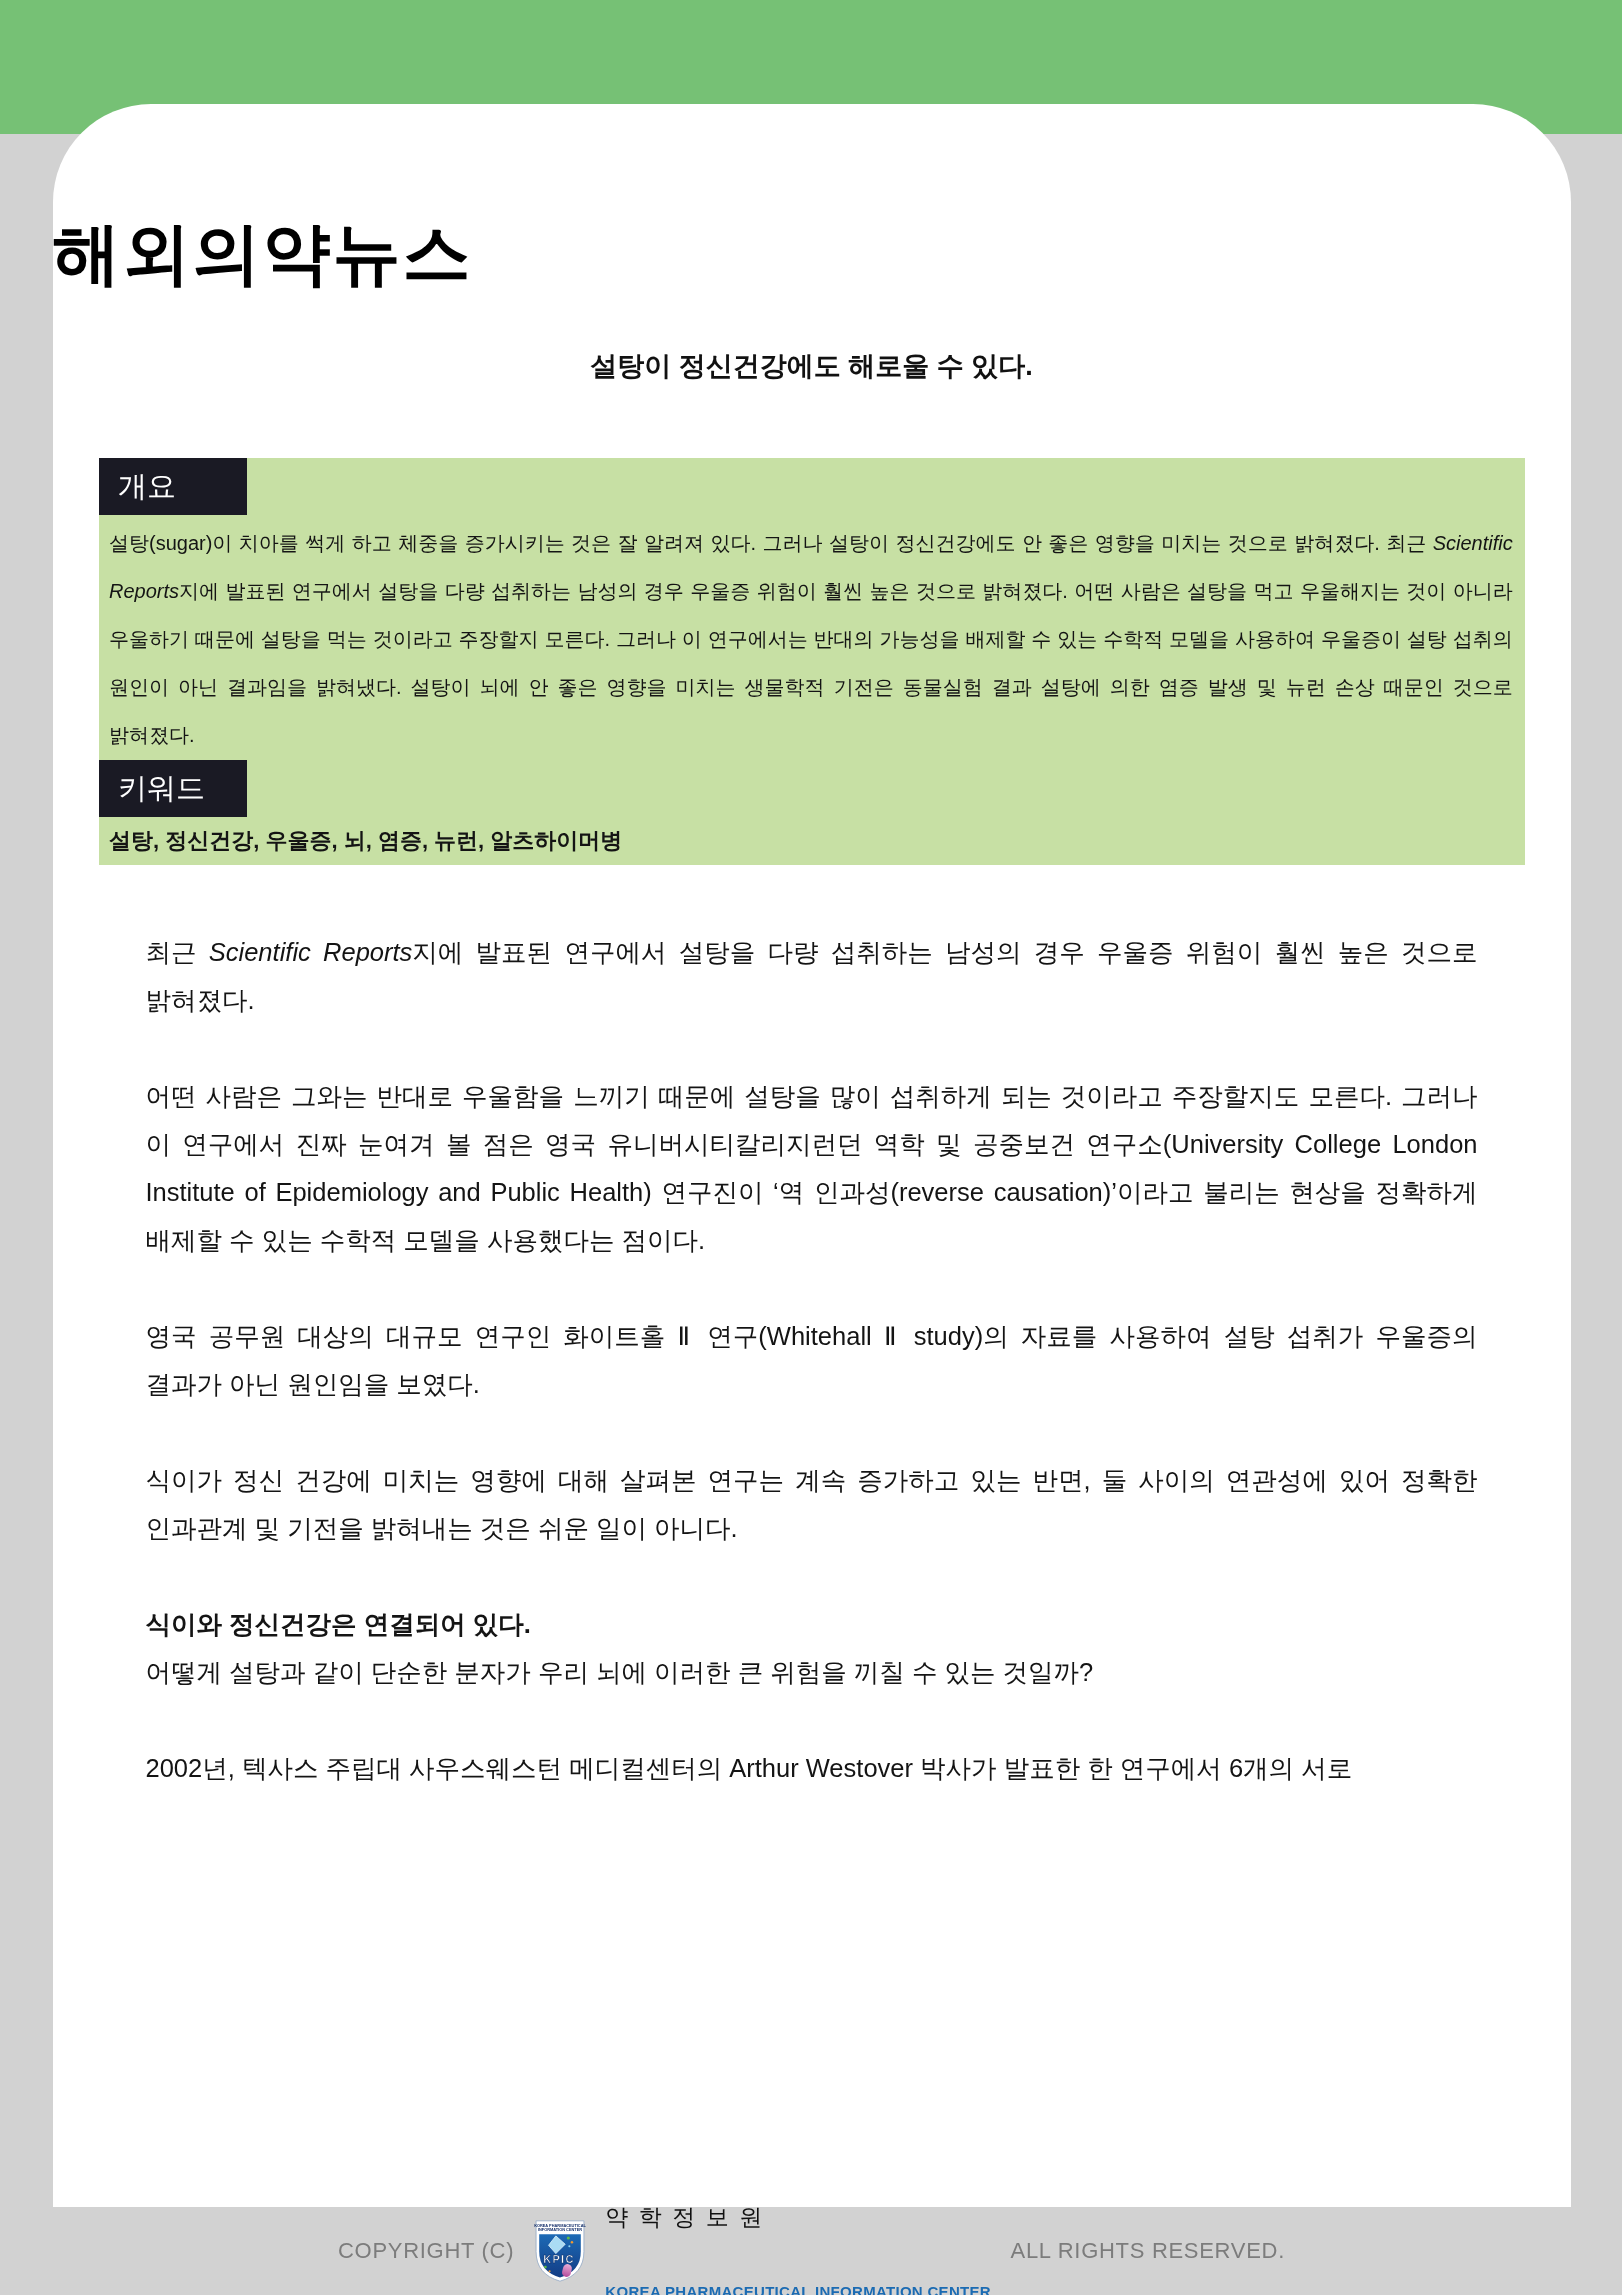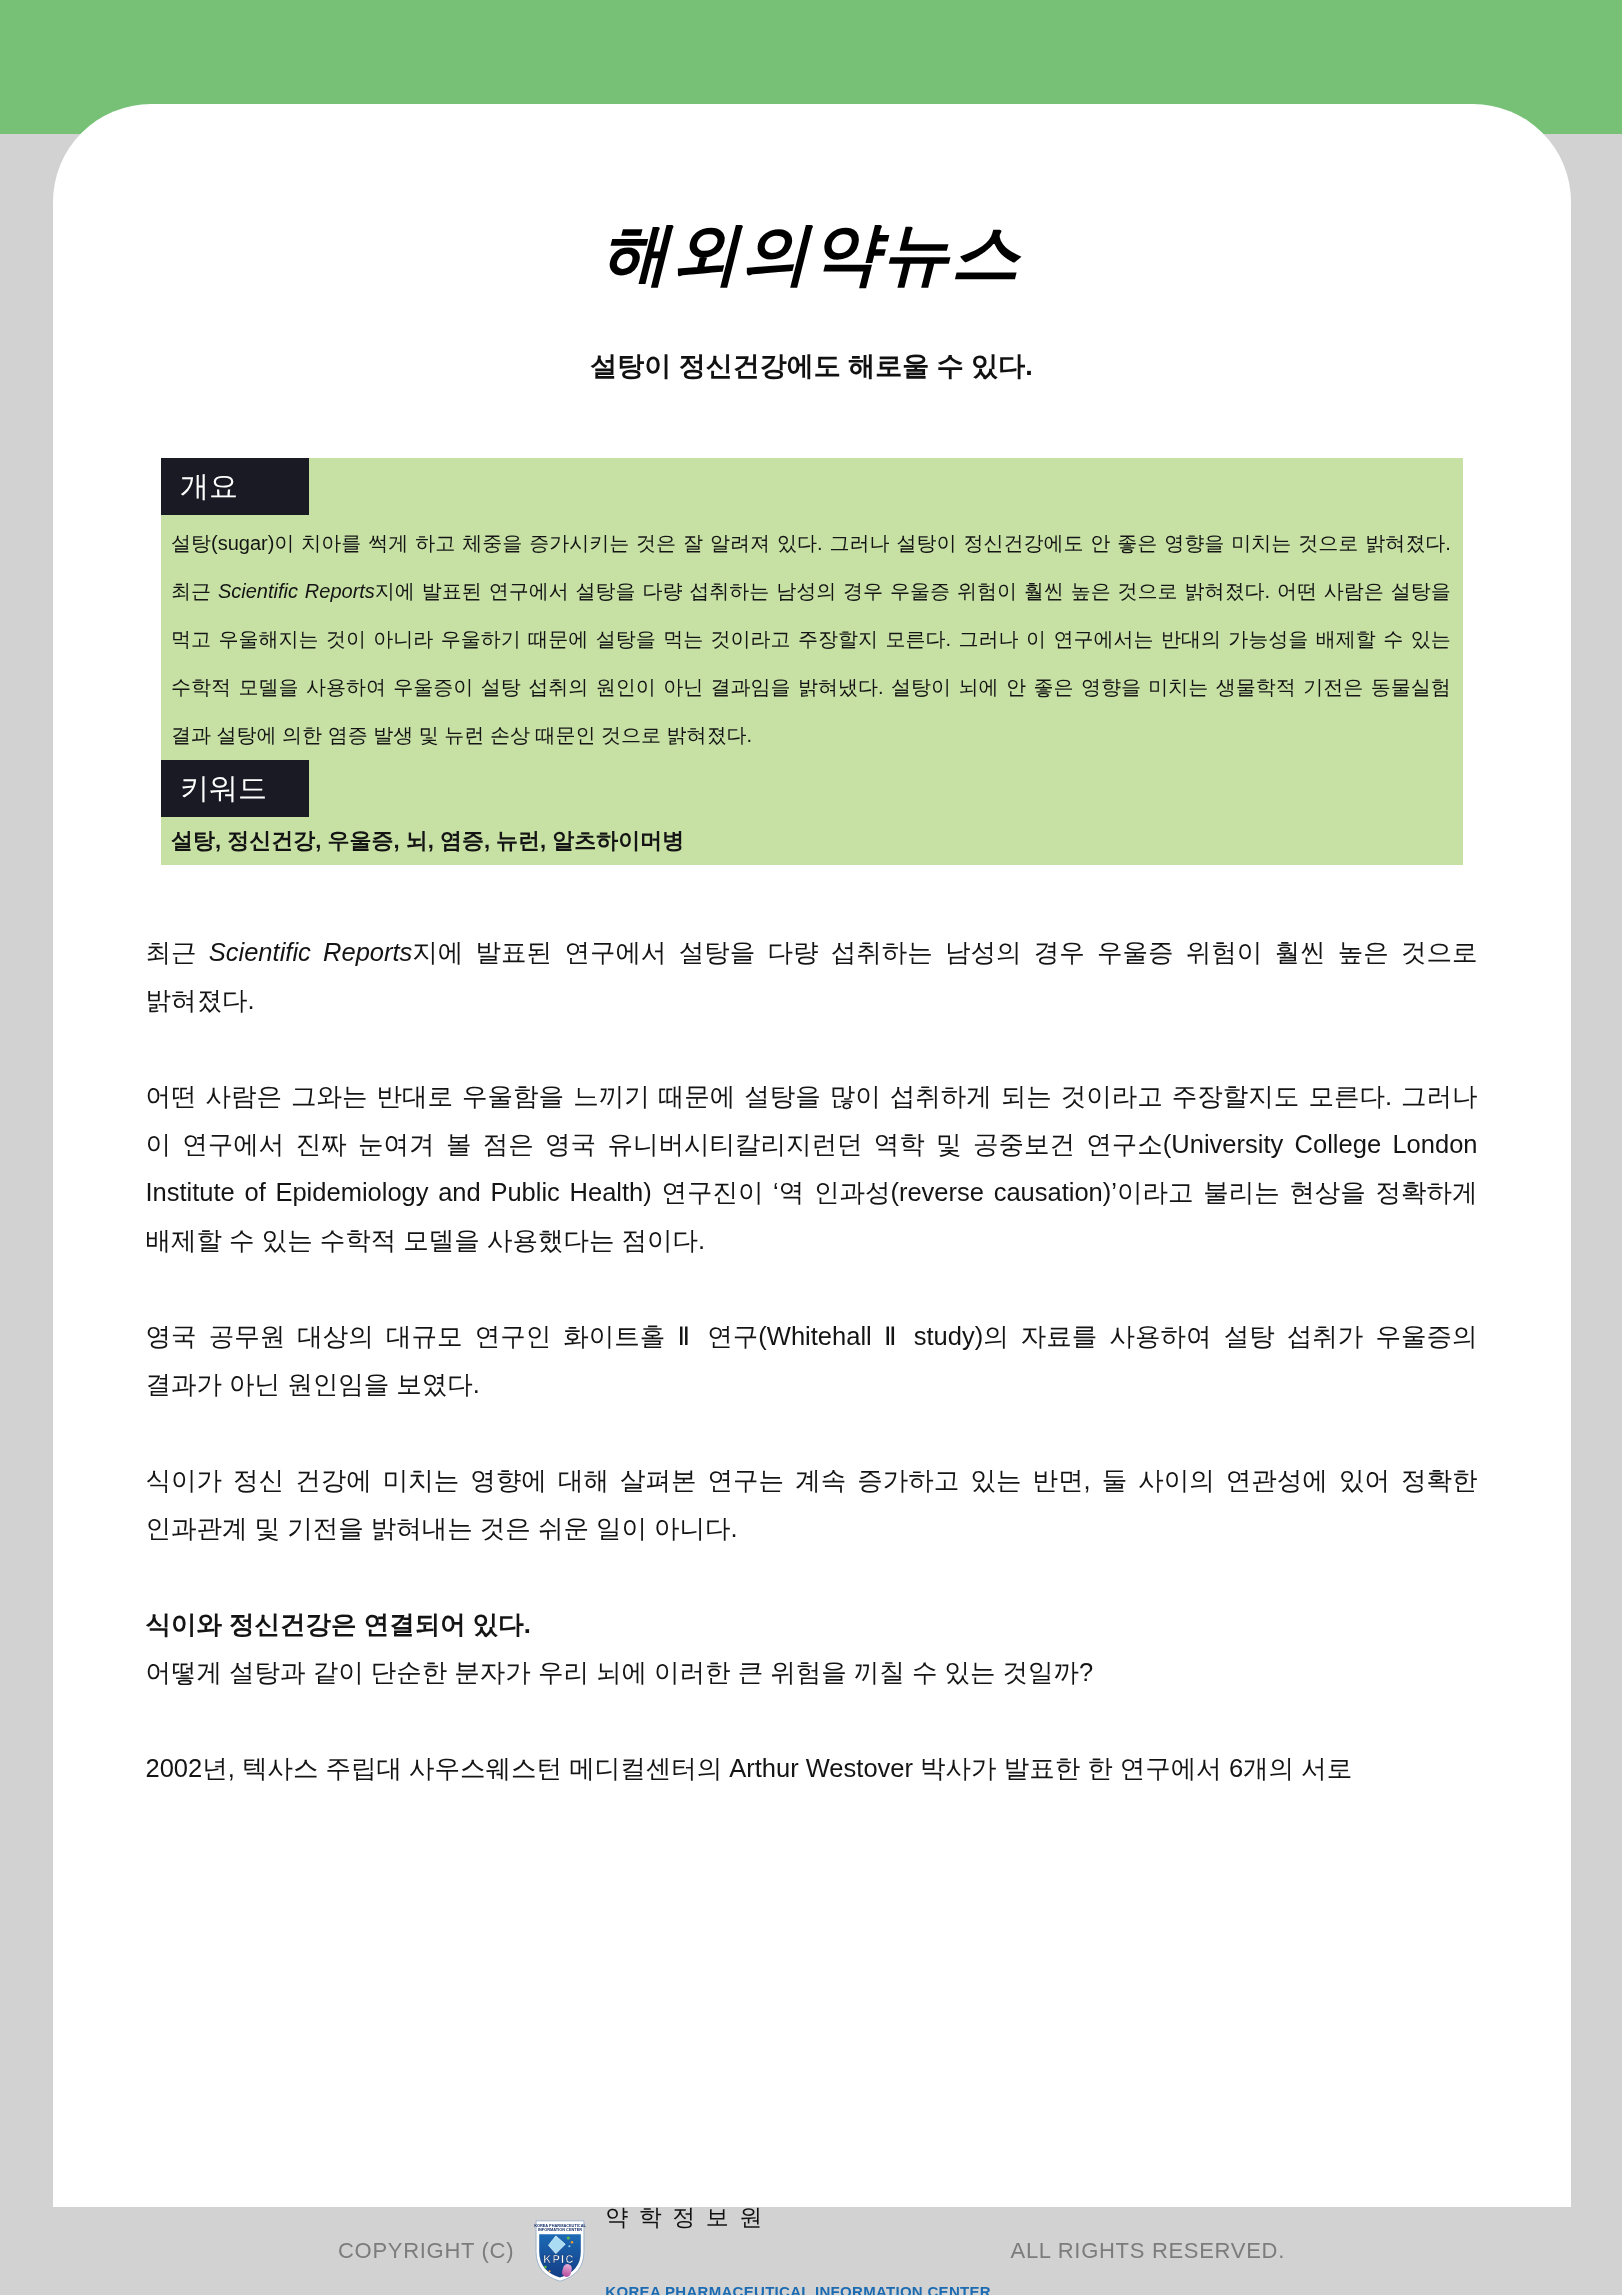--- a/index.html
+++ b/index.html
@@ -14,38 +14,36 @@
   .card{
     width:1518px;height:2103px;
     margin:-30px auto 0;
     background:#ffffff;
     border-radius:98px 98px 0 0;
     box-sizing:border-box;
     overflow:hidden;
   }
   .title{
     margin:110px 0 0;
-    text-align:center;
     font-size:68px;
     font-weight:900;
     letter-spacing:2px;
     color:#000;
     line-height:1.15;
-    font-style:italic;
   }
   .subtitle{
     margin:59px 0 0;
     text-align:center;
     font-size:27px;
     font-weight:700;
     color:#111;
     line-height:1.15;
   }
   .greenbox{
-    margin:76px 108px 0;
+    margin:76px 46px 0;
     background:var(--panel-green,#c7e0a4);
   }
   .tag{
     width:148px;height:57px;
     background:var(--label-dark,#1a1a24);
     color:#fff;
     font-size:29px;
     display:flex;align-items:center;
     box-sizing:border-box;
     padding-left:19.6px;

